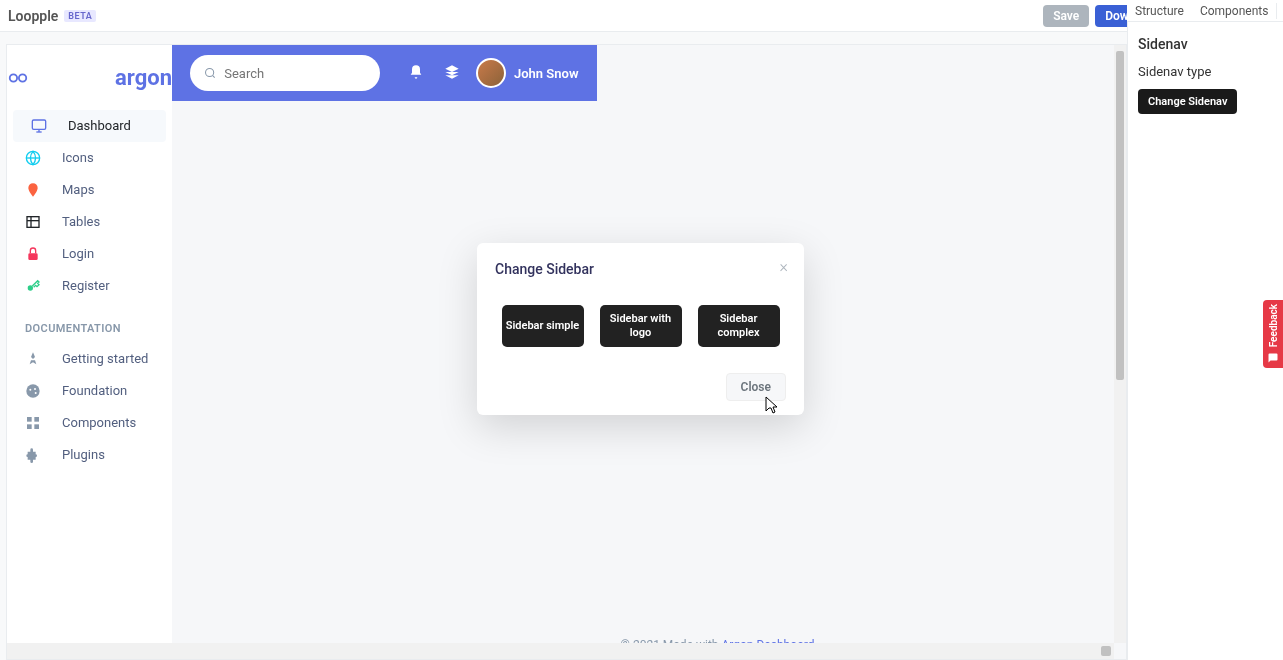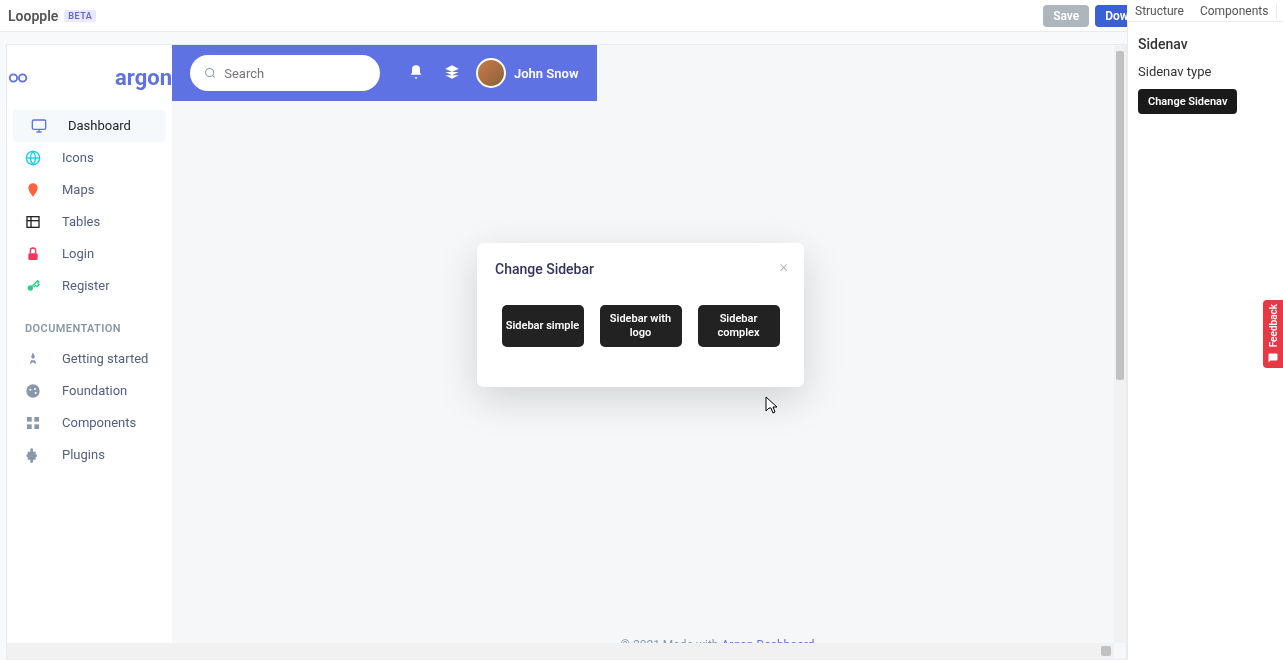--- a/index.html
+++ b/index.html
@@ -252,20 +252,23 @@
       </div>
 
     <div class="modal">
       <div class="modal-title">Change Sidebar</div>
       <span class="modal-close">×</span>
       <div class="options">
         <div class="opt">Sidebar simple</div>
         <div class="opt">Sidebar with logo</div>
         <div class="opt">Sidebar complex</div>
       </div>
+      <div class="modal-footer">
+        <button class="close-btn">Close</button>
+      </div>
     </div>
 
   </div>
 </div>
 
 <div class="right-panel">
   <div class="rp-head">Sidenav</div>
   <div class="rp-label">Sidenav type</div>
   <button class="rp-btn">Change Sidenav</button>
 </div>

